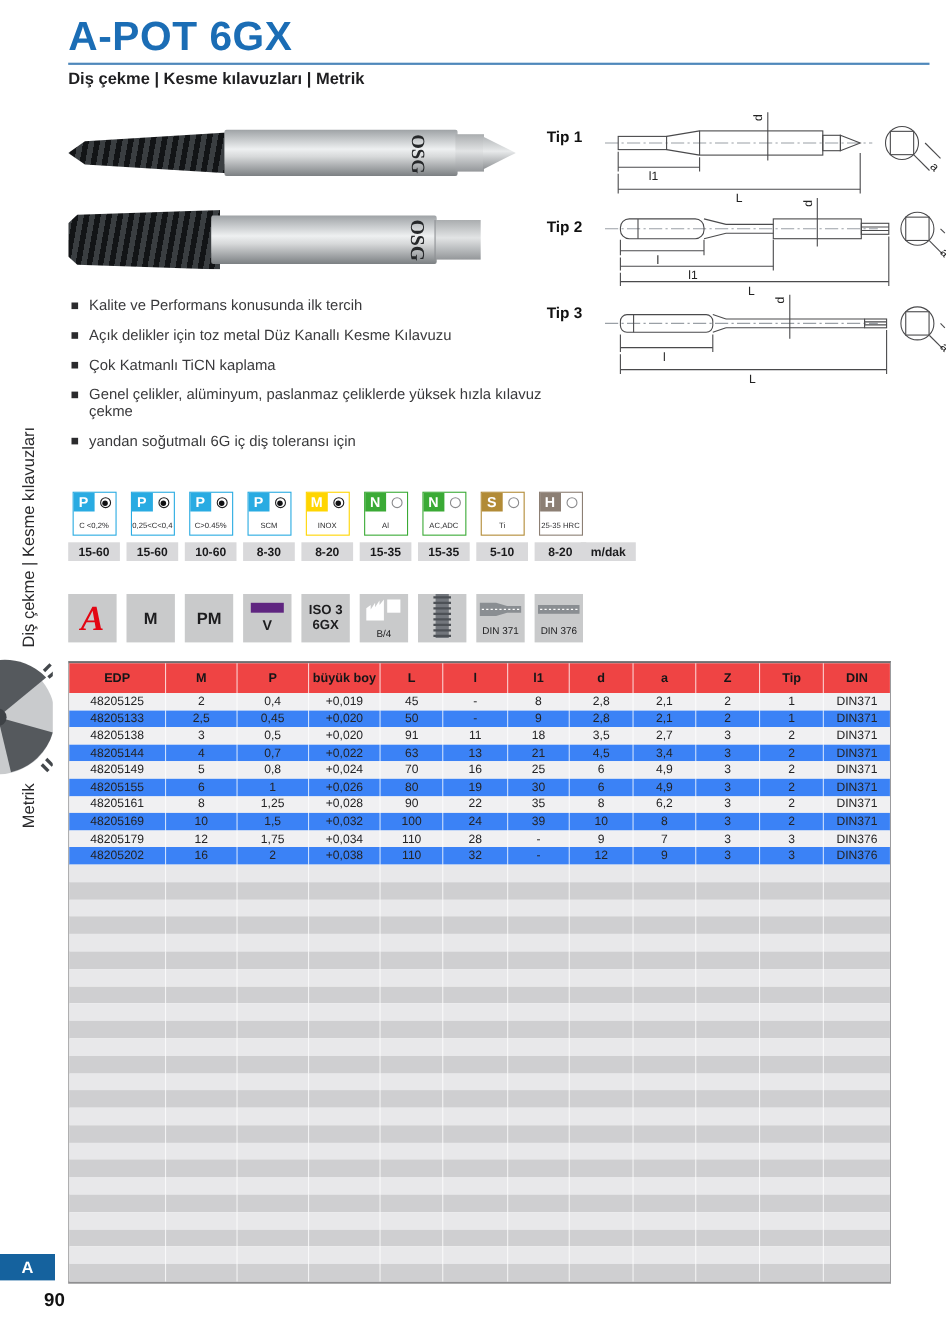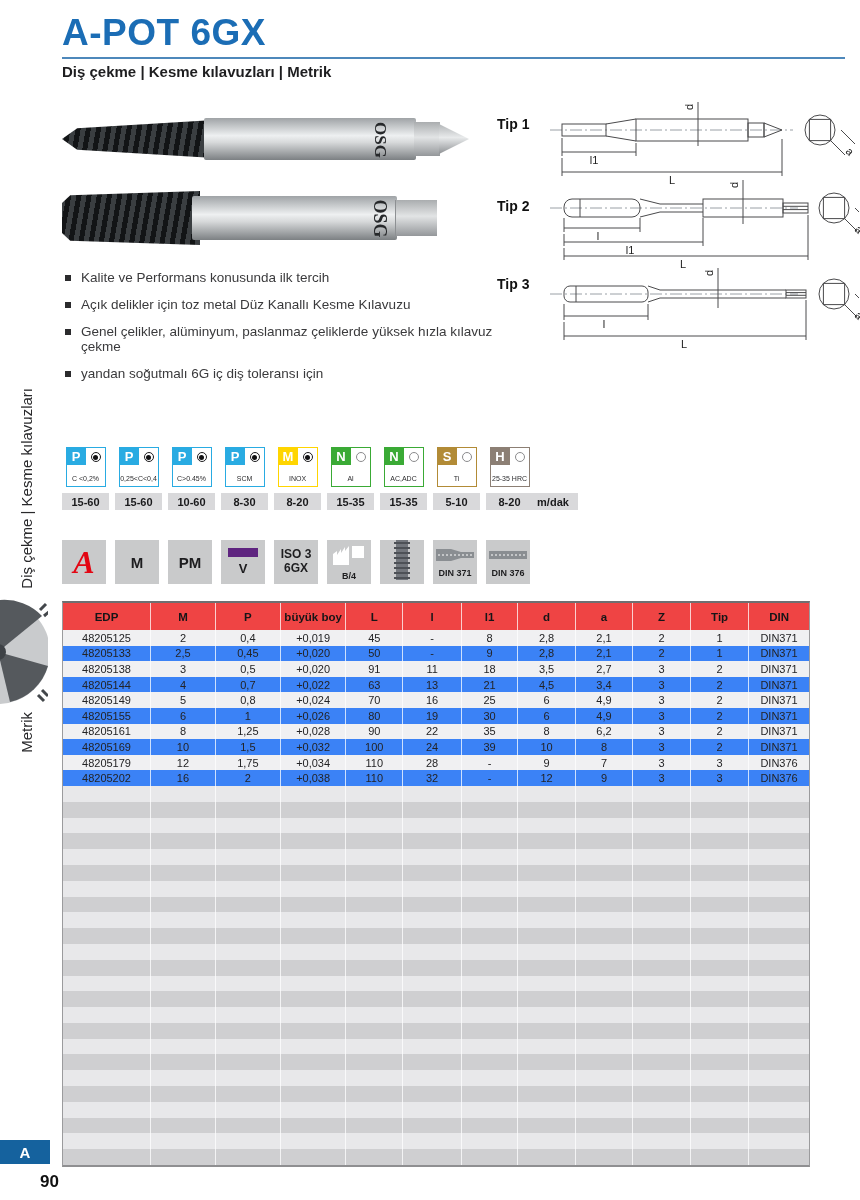--- a/index.html
+++ b/index.html
@@ -61,21 +61,21 @@
   .unit-badge { position:absolute; left:528px; top:493px; width:50px; height:17px; background:#D9D9DB; font-size:11px; font-weight:bold; color:#1a1a1c; display:flex; align-items:center; justify-content:center; }
 
   
   .feat-row { position:absolute; left:62px; top:540px; display:flex; gap:9px; }
   .feat-box { width:44px; height:44px; background:#C9CACB; display:flex; flex-direction:column; align-items:center; justify-content:center; color:#1d1d1f; }
   .feat-box .big-a { font-family:"Liberation Serif","DejaVu Serif",serif; font-style:italic; font-weight:bold; font-size:32px; color:#E30613; line-height:1; }
   .feat-box .t1 { font-weight:bold; font-size:15px; }
   .feat-box .two { font-weight:bold; font-size:12px; line-height:1.15; text-align:center; }
   .feat-box .vbar { width:30px; height:9px; background:#5F2580; margin-bottom:4px; }
   .feat-box .vlab { font-weight:bold; font-size:13px; }
-  .feat-box .minilab { font-weight:bold; font-size:9px; margin-top:1px; white-space:nowrap;text-align:center; }
+  .feat-box .minilab { font-weight:normal; font-size:9px; margin-top:1px; white-space:nowrap;text-align:center; }
 
   
   .spec-table { position:absolute; left:62px; top:601px; width:748px; border:1px solid #9b9b9d; border-top:2px solid #6f6f71; border-bottom:2px solid #8f8f91; }
   .tr { display:grid; grid-template-columns:11.8% 8.7% 8.7% 8.8% 7.6% 7.9% 7.5% 7.8% 7.6% 7.8% 7.8% 8%; }
   .tr > div { border-right:1px solid rgba(255,255,255,.75); display:flex; align-items:center; justify-content:center; overflow:hidden; }
   .tr > div:last-child { border-right:none; }
   .thead { height:27px; background:#ef4444; }
   .thead > div { font-size:11.5px; font-weight:bold; color:#151517; }
   .drow { height:15.6px; }
   .drow > div { font-size:11px; color:#232325; }
@@ -197,20 +197,21 @@
     <circle cx="286" cy="30" r="15"></circle>
     <rect x="275.4" y="19.4" width="21.2" height="21.2"></rect>
     <line x1="297" y1="41" x2="309" y2="53"></line>
       <line x1="307" y1="30" x2="311" y2="34"></line>
     <text transform="rotate(45 306 52)" x="306" y="52">a</text>
   </svg>
 
   <ul class="bullets">
       <li>Kalite ve Performans konusunda ilk tercih</li>
       <li>Açık delikler için toz metal Düz Kanallı Kesme Kılavuzu</li>
+      <li>Çok Katmanlı TiCN kaplama</li>
       <li>Genel çelikler, alüminyum, paslanmaz çeliklerde yüksek hızla kılavuz çekme</li>
       <li>yandan soğutmalı 6G iç diş toleransı için</li>
     </ul>
 
   <div class="vtext vtext-cat">Diş çekme | Kesme kılavuzları</div>
   <svg class="side-graphic" width="58" height="112" viewBox="0 0 58 112">
     <circle cx="8" cy="56" r="52" fill="#C9CBCD"></circle>
     <path d="M8,56 L52,20 A52,52 0 0,0 10,4 Z" fill="#55595D"></path>
     <path d="M8,56 L58,70 A52,52 0 0,1 20,106 Z" fill="#55595D"></path>
     <path d="M8,56 L-30,90 A52,52 0 0,1 -40,30 Z" fill="#55595D"></path>

